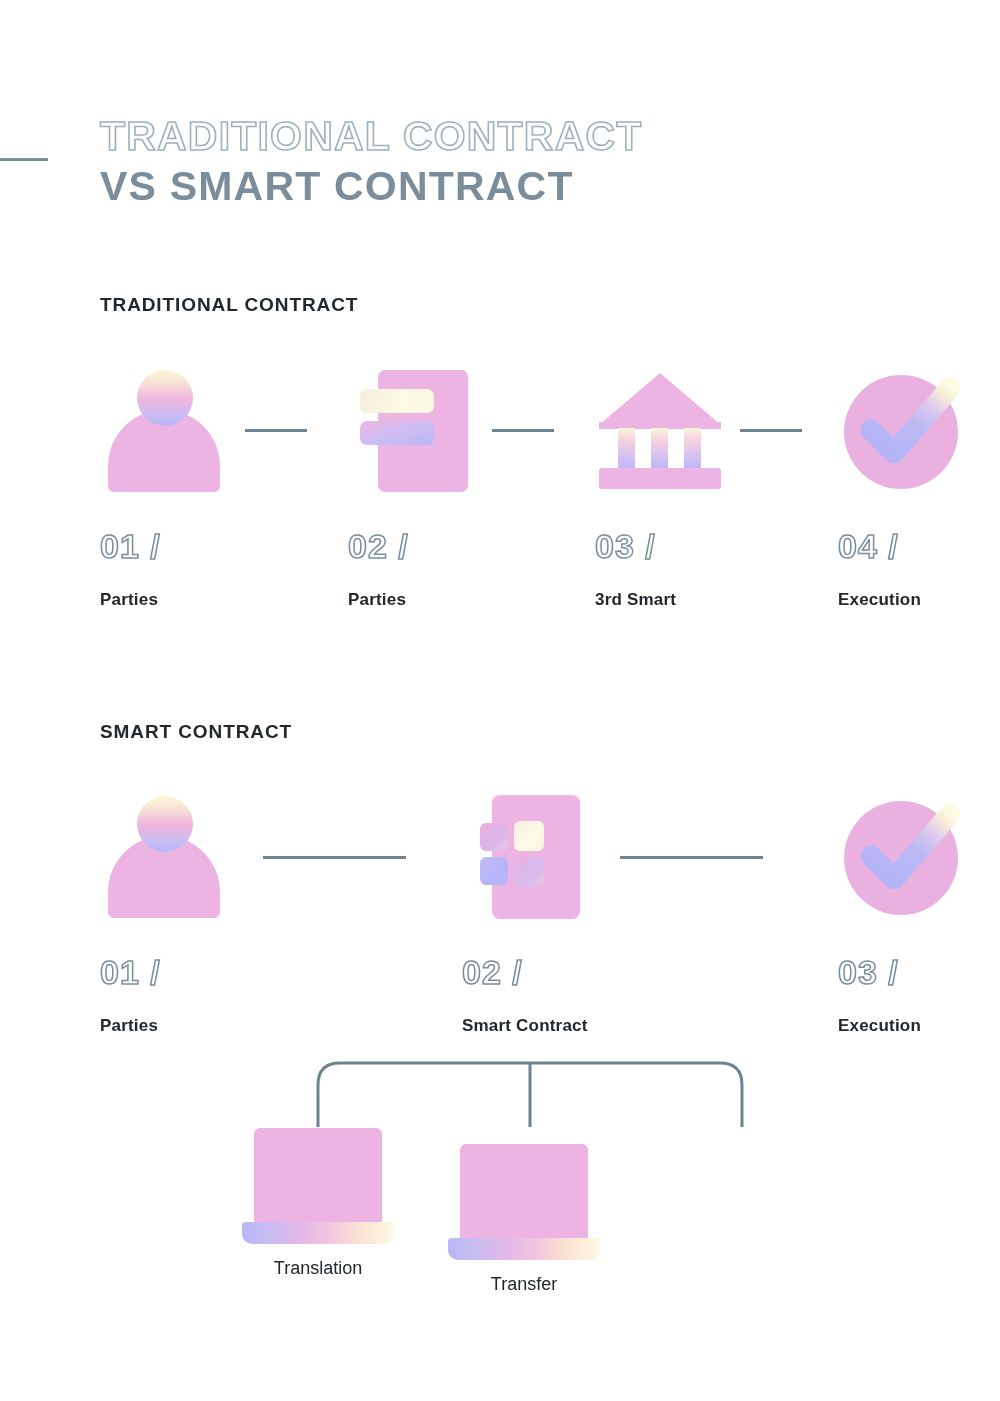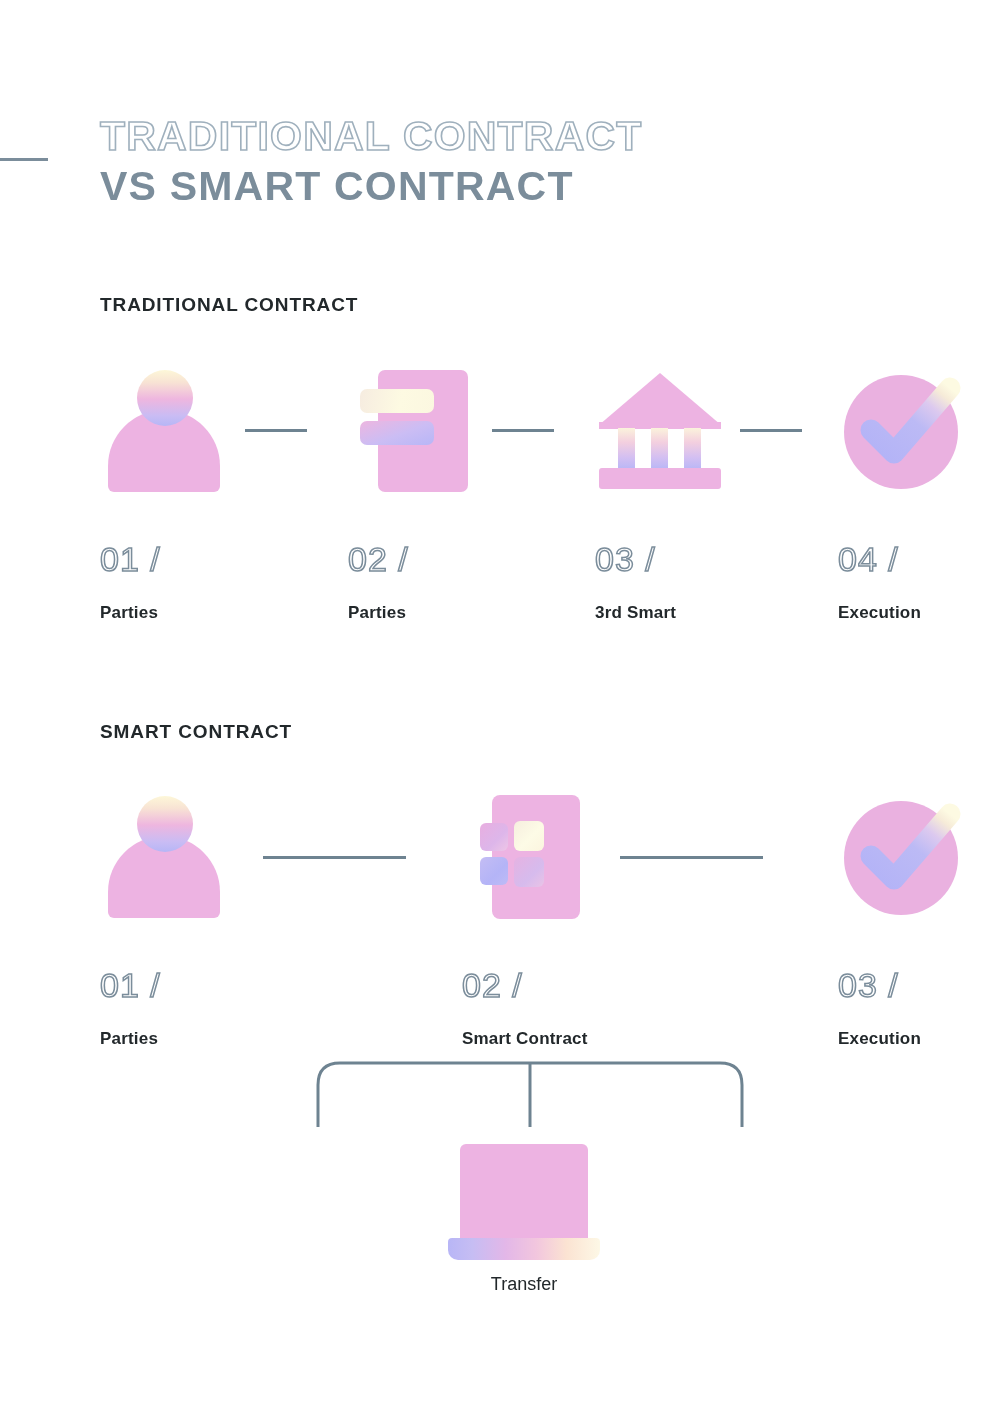--- a/index.html
+++ b/index.html
@@ -74,23 +74,23 @@
   .step {
     position: absolute;
     width: 180px;
   }
   .step-icon {
     position: relative;
     height: 130px;
     width: 180px;
   }
   .step-number {
-    margin-top: 45px;
+    margin-top: 32px;
     font-size: 34px;
-    font-weight: 400;
+    font-weight: 700;
     letter-spacing: 1px;
     line-height: 38px;
     color: transparent;
     -webkit-text-stroke: 1.5px #7b8d9b;
     white-space: nowrap;
   }
   .step-label {
     margin-top: 25px;
     font-size: 17px;
     font-weight: 700;
@@ -338,20 +338,27 @@
     <div class="step-label">Execution</div>
   </div>
 
   <svg class="bracket-svg" style="left:300px; top:1045px; width:460px; height:90px;" viewBox="0 0 460 90">
     <path d="M18 82 L18 40 Q18 18 40 18 L420 18 Q442 18 442 40 L442 82" fill="none" stroke="#6e8391" stroke-width="3"></path>
     <path d="M230 18 L230 82" fill="none" stroke="#6e8391" stroke-width="3"></path>
   </svg>
 
   <div class="branch-group" style="left:242px; top:1128px; width:570px; height:170px;">
 
+    <div class="branch-item" style="left:0px; top:0px;">
+      <div class="laptop">
+        <div class="laptop-screen"></div>
+        <div class="laptop-base"></div>
+      </div>
+      <div class="branch-label">Translation</div>
+    </div>
 
     <div class="branch-item" style="left:206px; top:16px;">
       <div class="laptop">
         <div class="laptop-screen"></div>
         <div class="laptop-base"></div>
       </div>
       <div class="branch-label">Transfer</div>
     </div>
 
 

